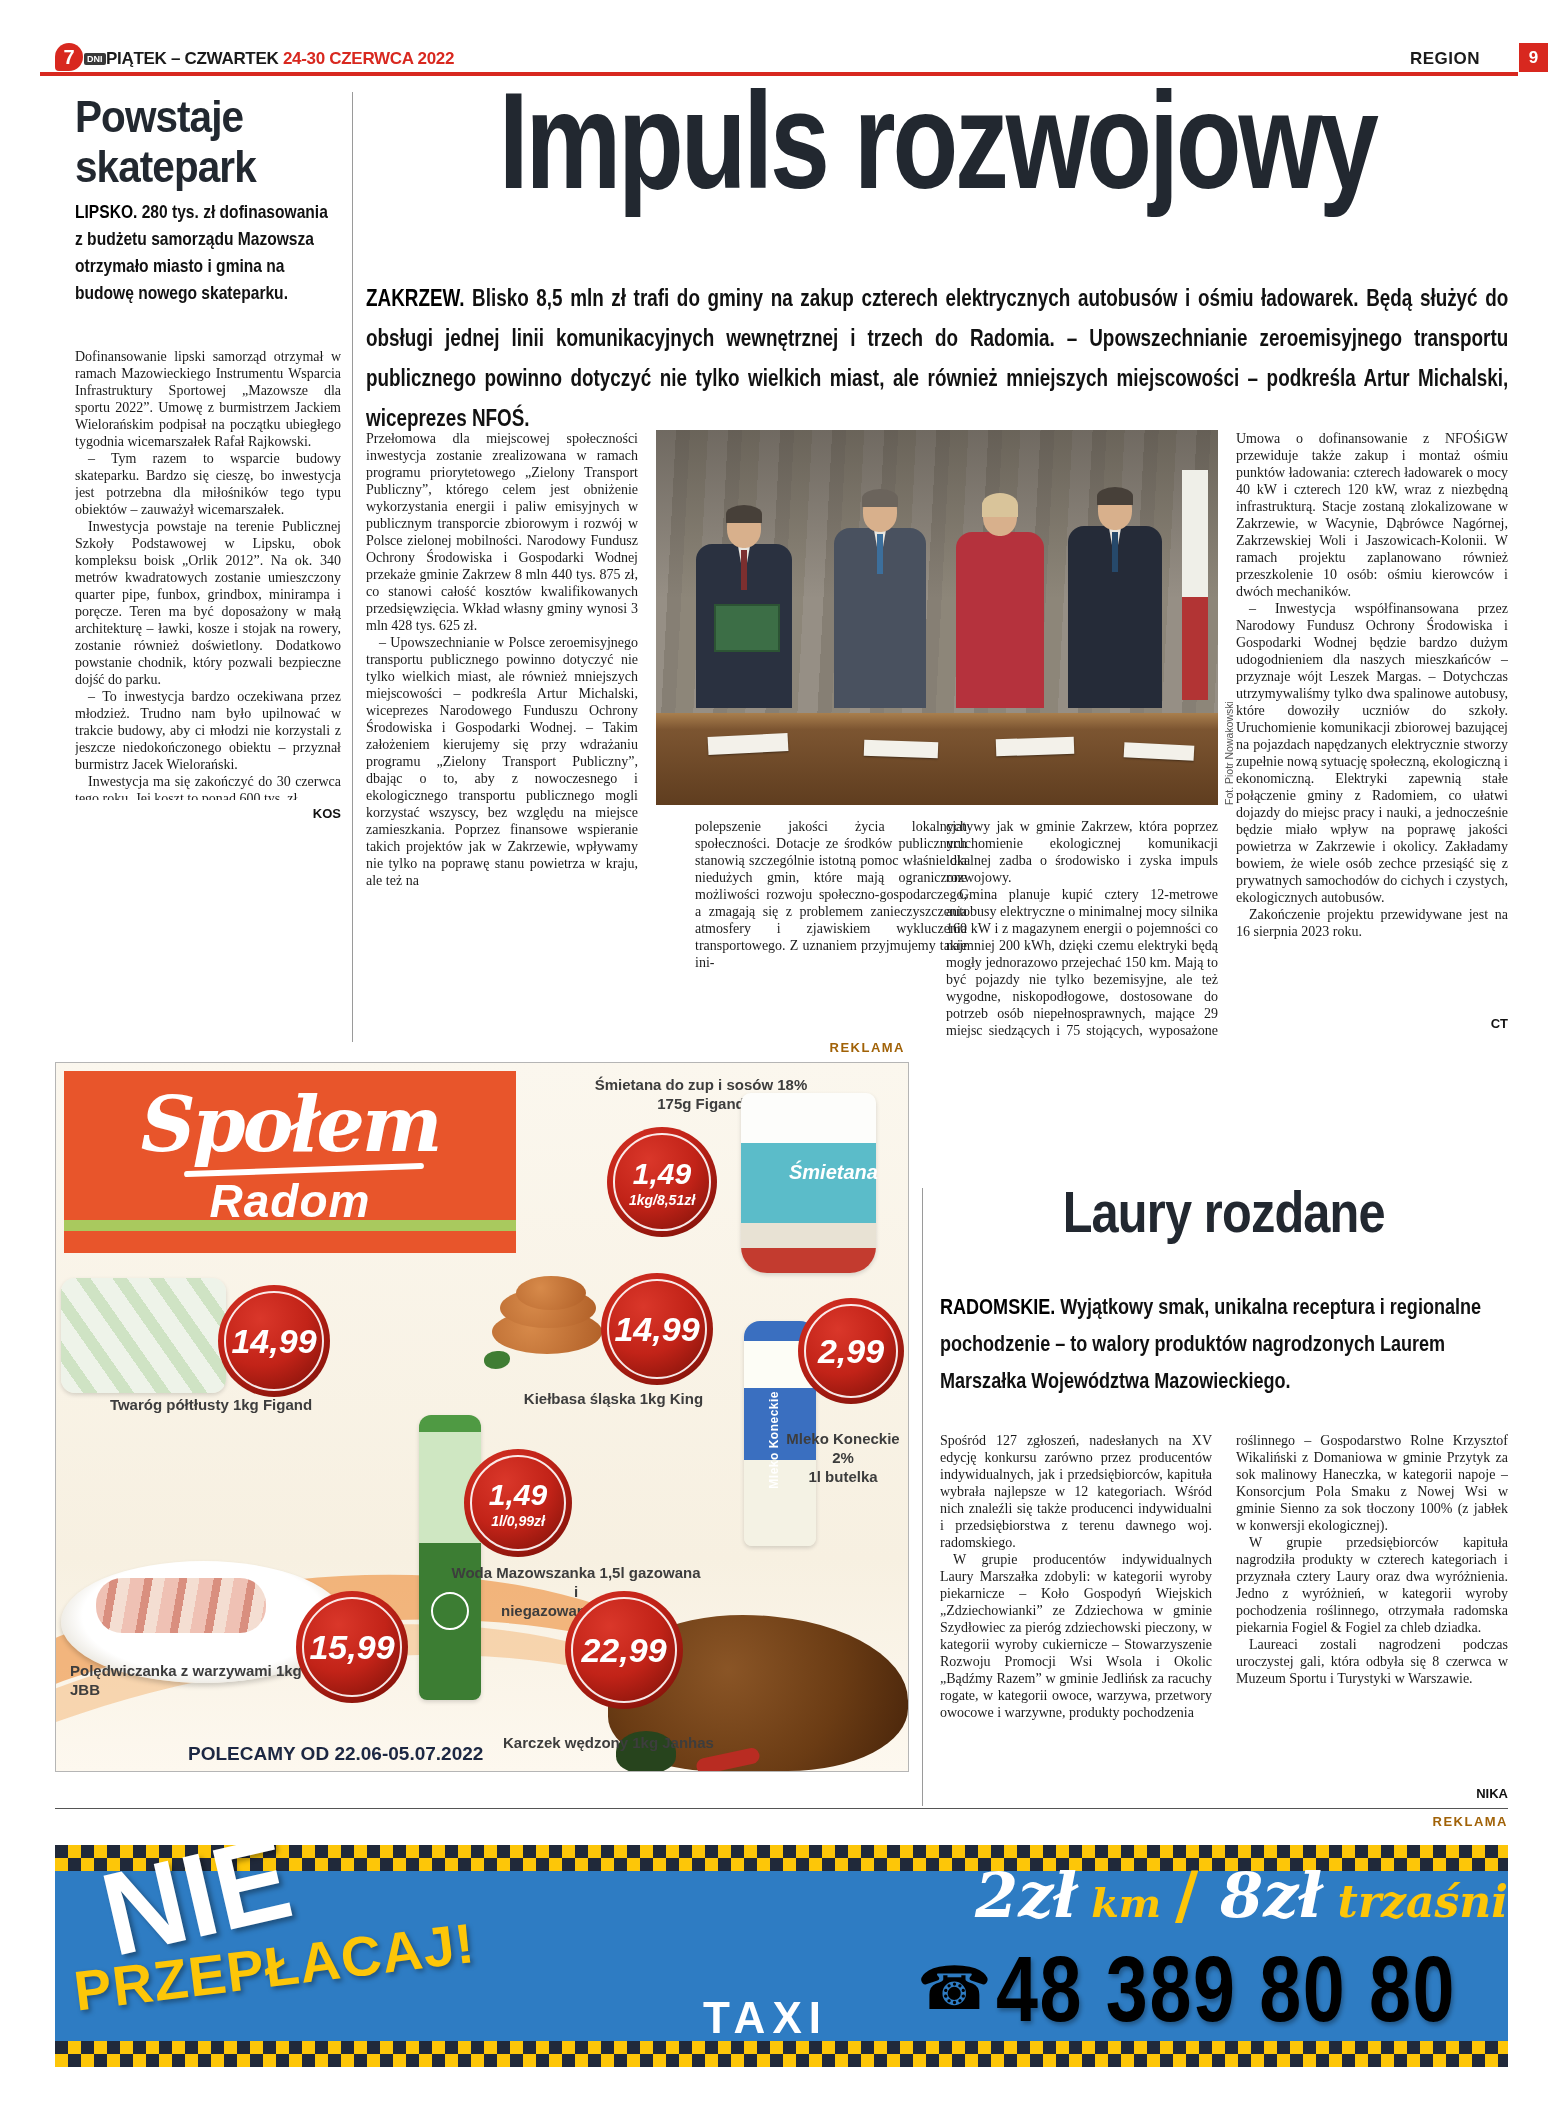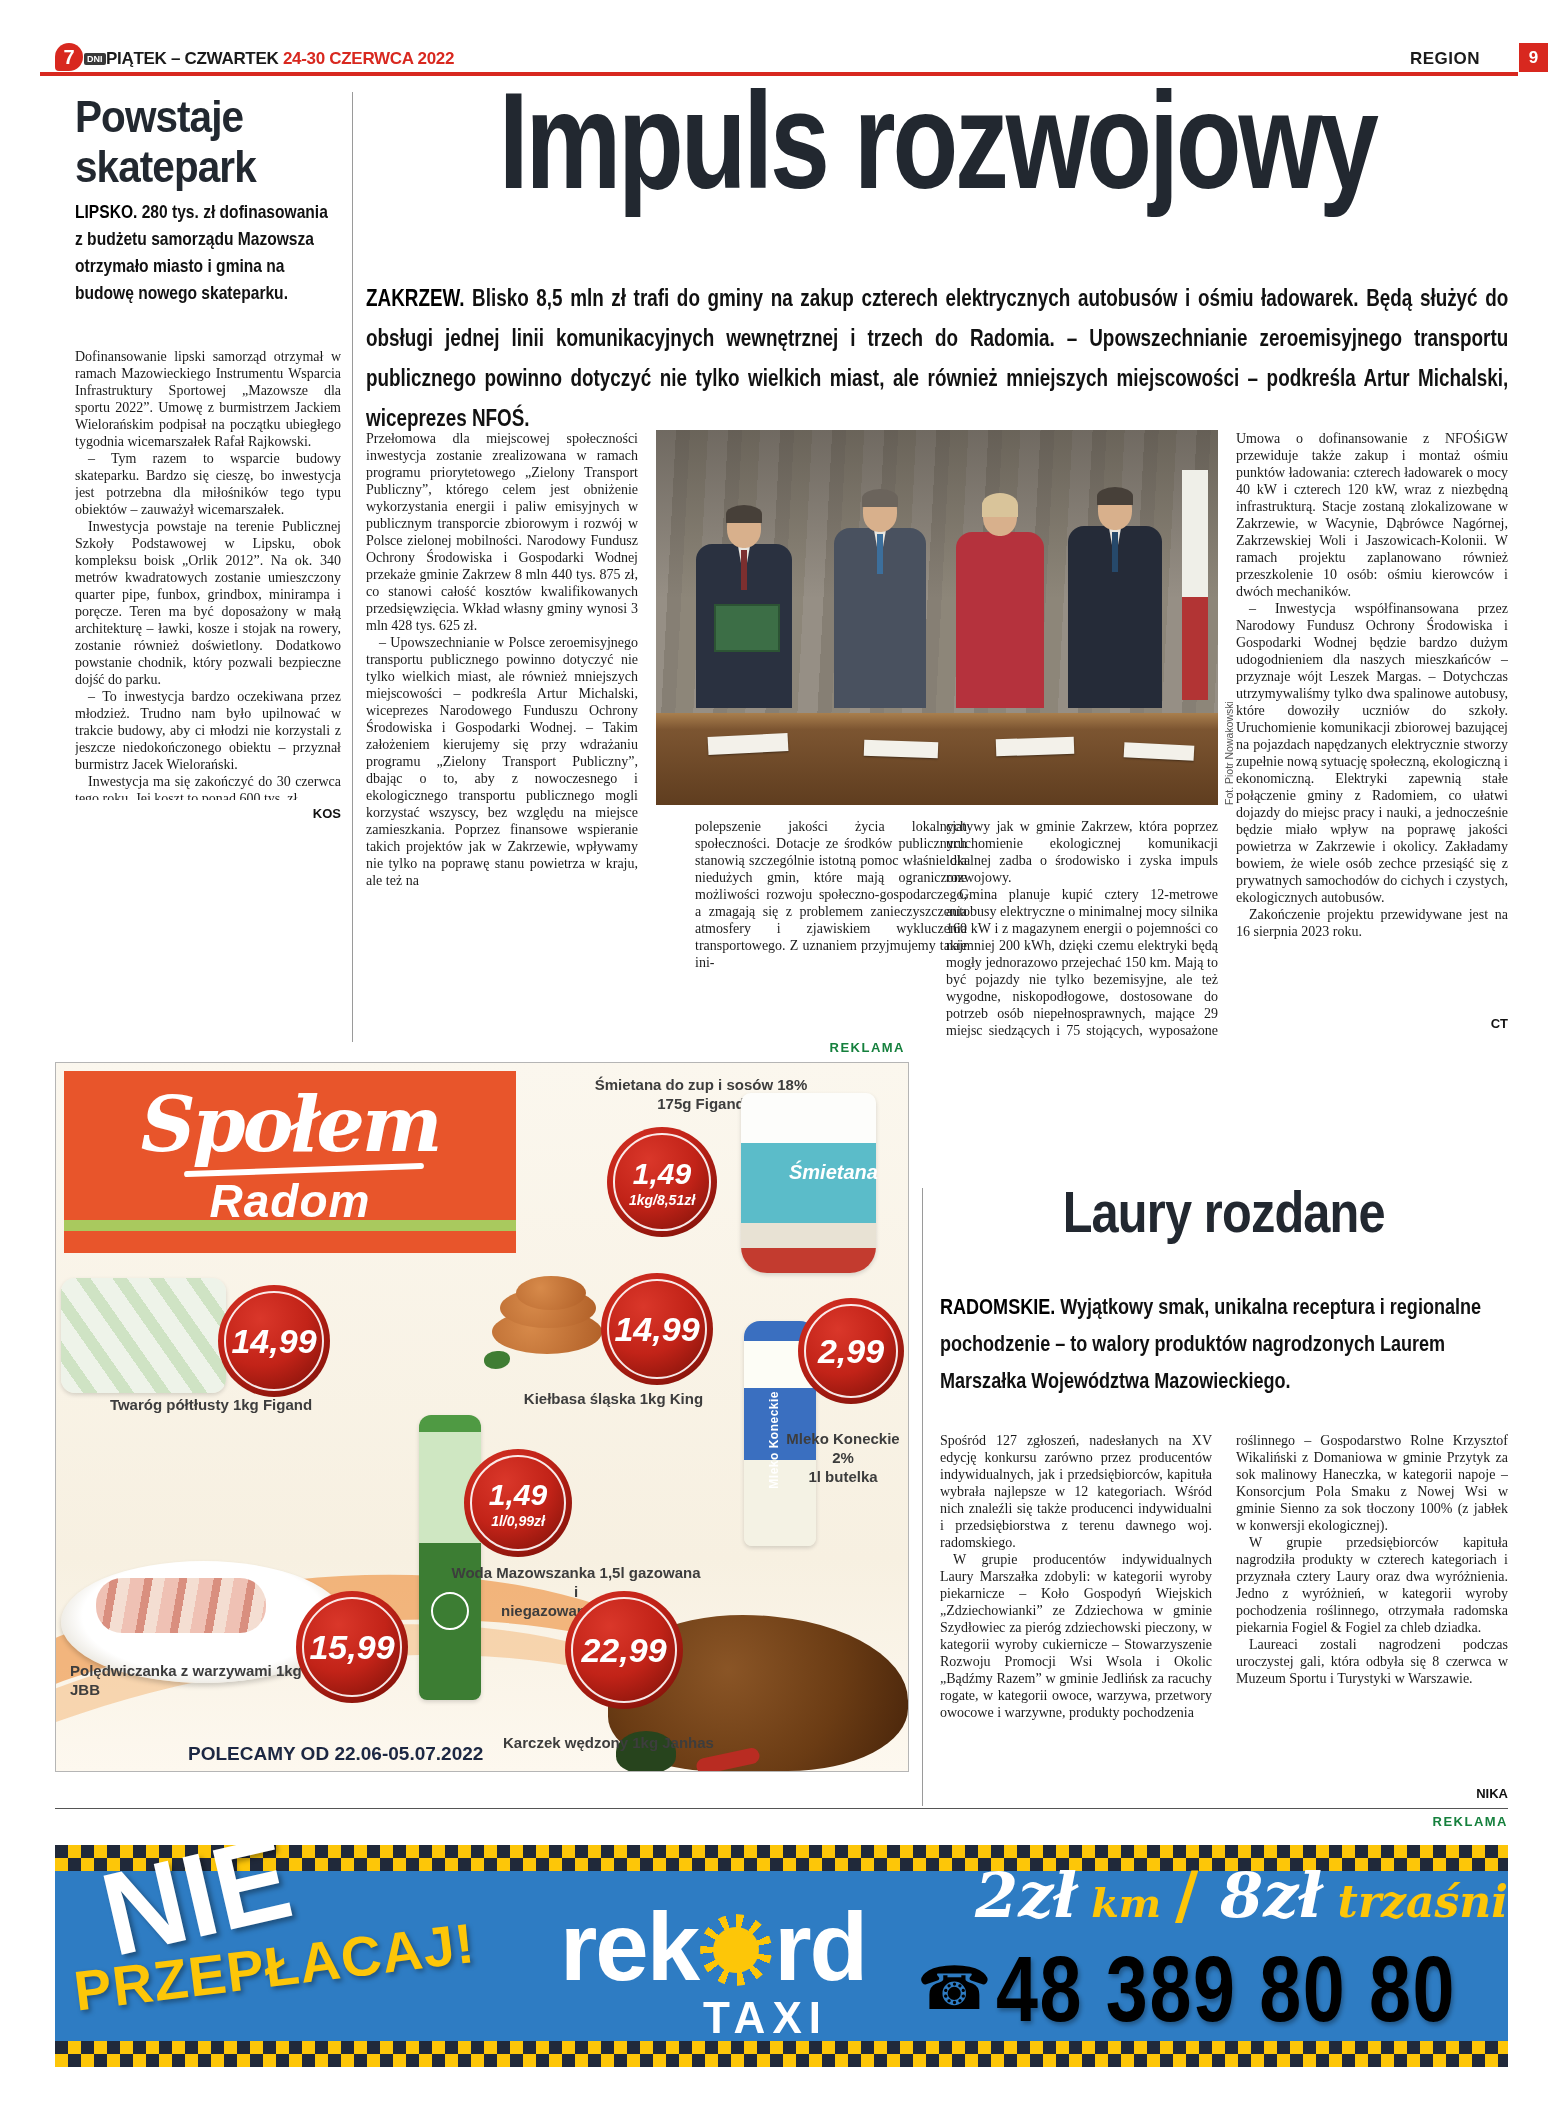--- a/index.html
+++ b/index.html
@@ -31,21 +31,21 @@
               transform:scaleX(.82);transform-origin:left top;}
   .lead-impuls{position:absolute;left:366px;top:278px;width:1393px;font-size:23px;line-height:40px;
               transform:scaleX(.82);transform-origin:left top;text-align:justify;}
   .lead-laury{position:absolute;left:940px;top:1288px;width:693px;font-size:22px;line-height:37px;
               transform:scaleX(.82);transform-origin:left top;}
   .bodycol{position:absolute;overflow:hidden;text-align:justify;font-size:14px;line-height:17px;color:#1b1b1b;}
   .bodycol p{margin:0;text-indent:13px;}
   .bodycol p.ni{text-indent:0;}
   .byline{position:absolute;font:bold 13px/16px "Liberation Sans",sans-serif;color:#111;text-align:right;}
   .vrule{position:absolute;width:1px;background:#9a9a9a;}
-  .reklama{position:absolute;font:bold 13px/16px "Liberation Sans",sans-serif;letter-spacing:1.5px;color:#15803d;text-align:right;}
+  .reklama{position:absolute;font:bold 13px/16px "Liberation Sans",sans-serif;letter-spacing:1.5px;color:#a16207;text-align:right;}
   .hrule{position:absolute;height:1px;background:#555;}
   
   .photo{position:absolute;left:656px;top:430px;width:562px;height:375px;overflow:hidden;
          background:repeating-linear-gradient(93deg,#968f85 0 20px,#867f74 20px 34px,#8d8679 34px 52px);}
   .photo .shade{position:absolute;inset:0;background:linear-gradient(180deg,rgba(40,35,30,.35),rgba(40,35,30,0) 45%);}
   .phtable{position:absolute;left:0;right:0;bottom:0;height:92px;
            background:linear-gradient(180deg,#a97f4e 0,#7c5531 18%,#5f3d1f 100%);}
   .paper{position:absolute;background:#f3f1ea;box-shadow:0 1px 2px rgba(0,0,0,.4);}
   .person{position:absolute;}
   .head{position:absolute;left:50%;transform:translateX(-50%);top:0;width:34px;height:40px;border-radius:46%;
@@ -310,21 +310,20 @@
   </div>
 
   <div class="hrule" style="left:55px;top:1808px;width:1453px;"></div>
   <div class="reklama" style="left:1258px;top:1814px;width:250px;">REKLAMA</div>
 
   <div class="ad2">
     <div class="checker" style="top:0;"></div>
     <div class="checker" style="bottom:0;"></div>
     <div class="nie">NIE</div>
     <div class="przeplacaj">PRZEPŁACAJ!</div>
-    <div class="rekord"><span>rek</span><span class="sun"></span><span>rd</span></div>
     <div class="taxi-word">TAXI</div>
     <div class="fare">
       <span class="big">2zł</span><span class="yel"> km </span><span class="slash">/</span><span class="big"> 8zł</span><span class="yel2">  trzaśnięcie</span>
     </div>
     <div class="phone-row">
       <span class="ic">☎</span>
       <span class="phone-digits">48 389 80 80</span>
     </div>
   </div>
 

